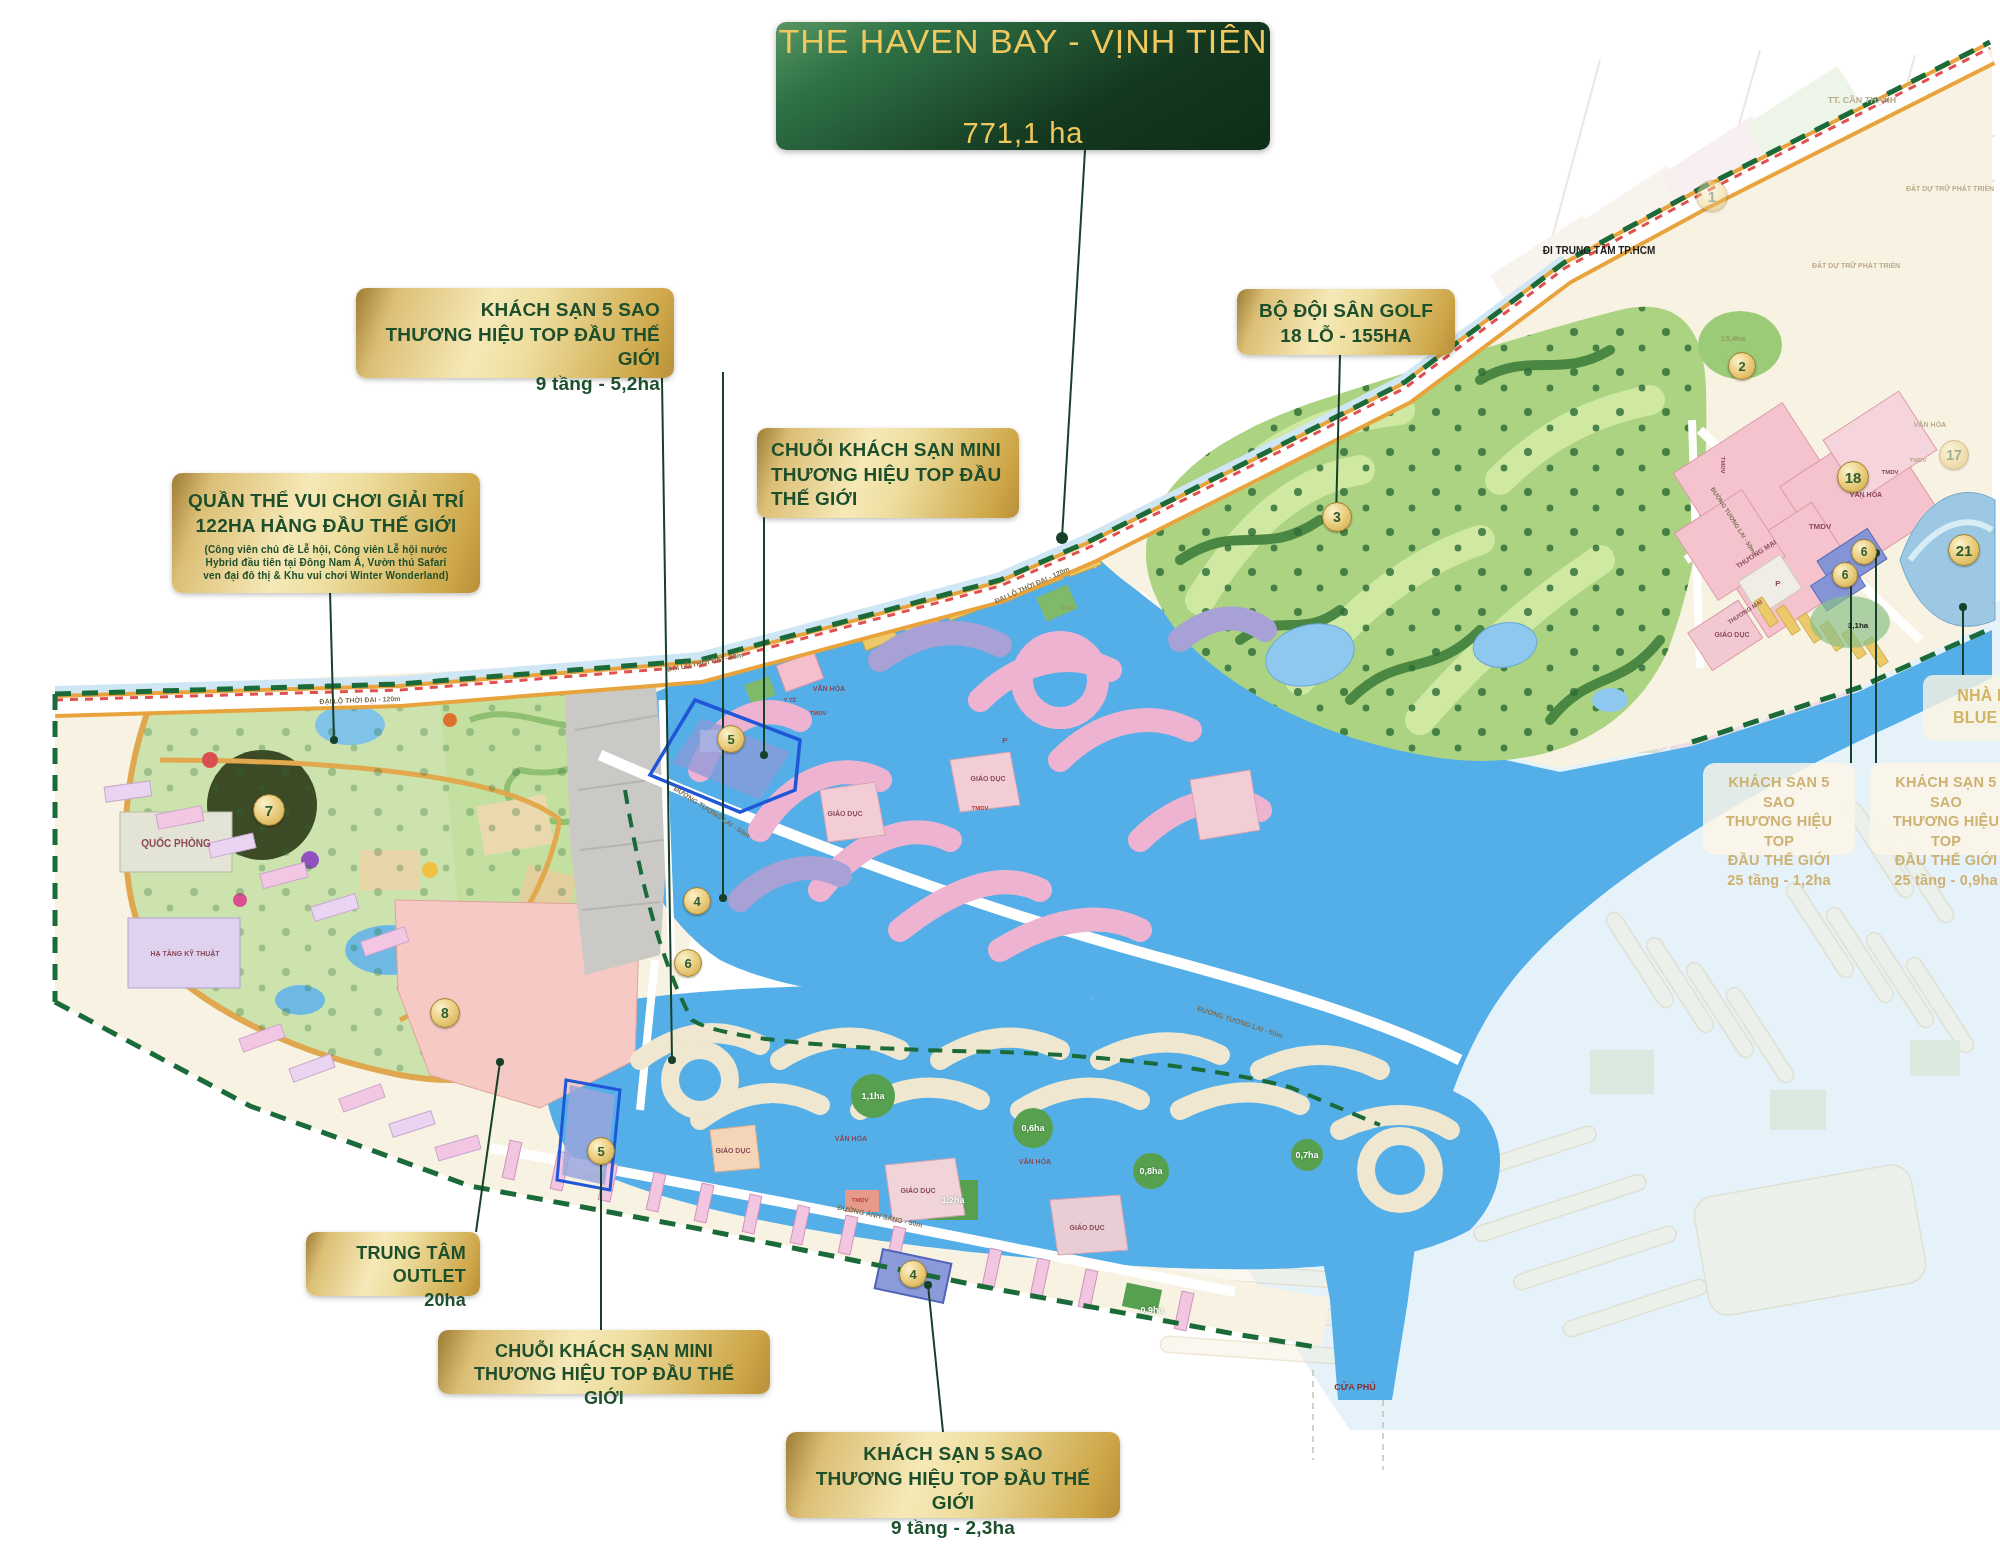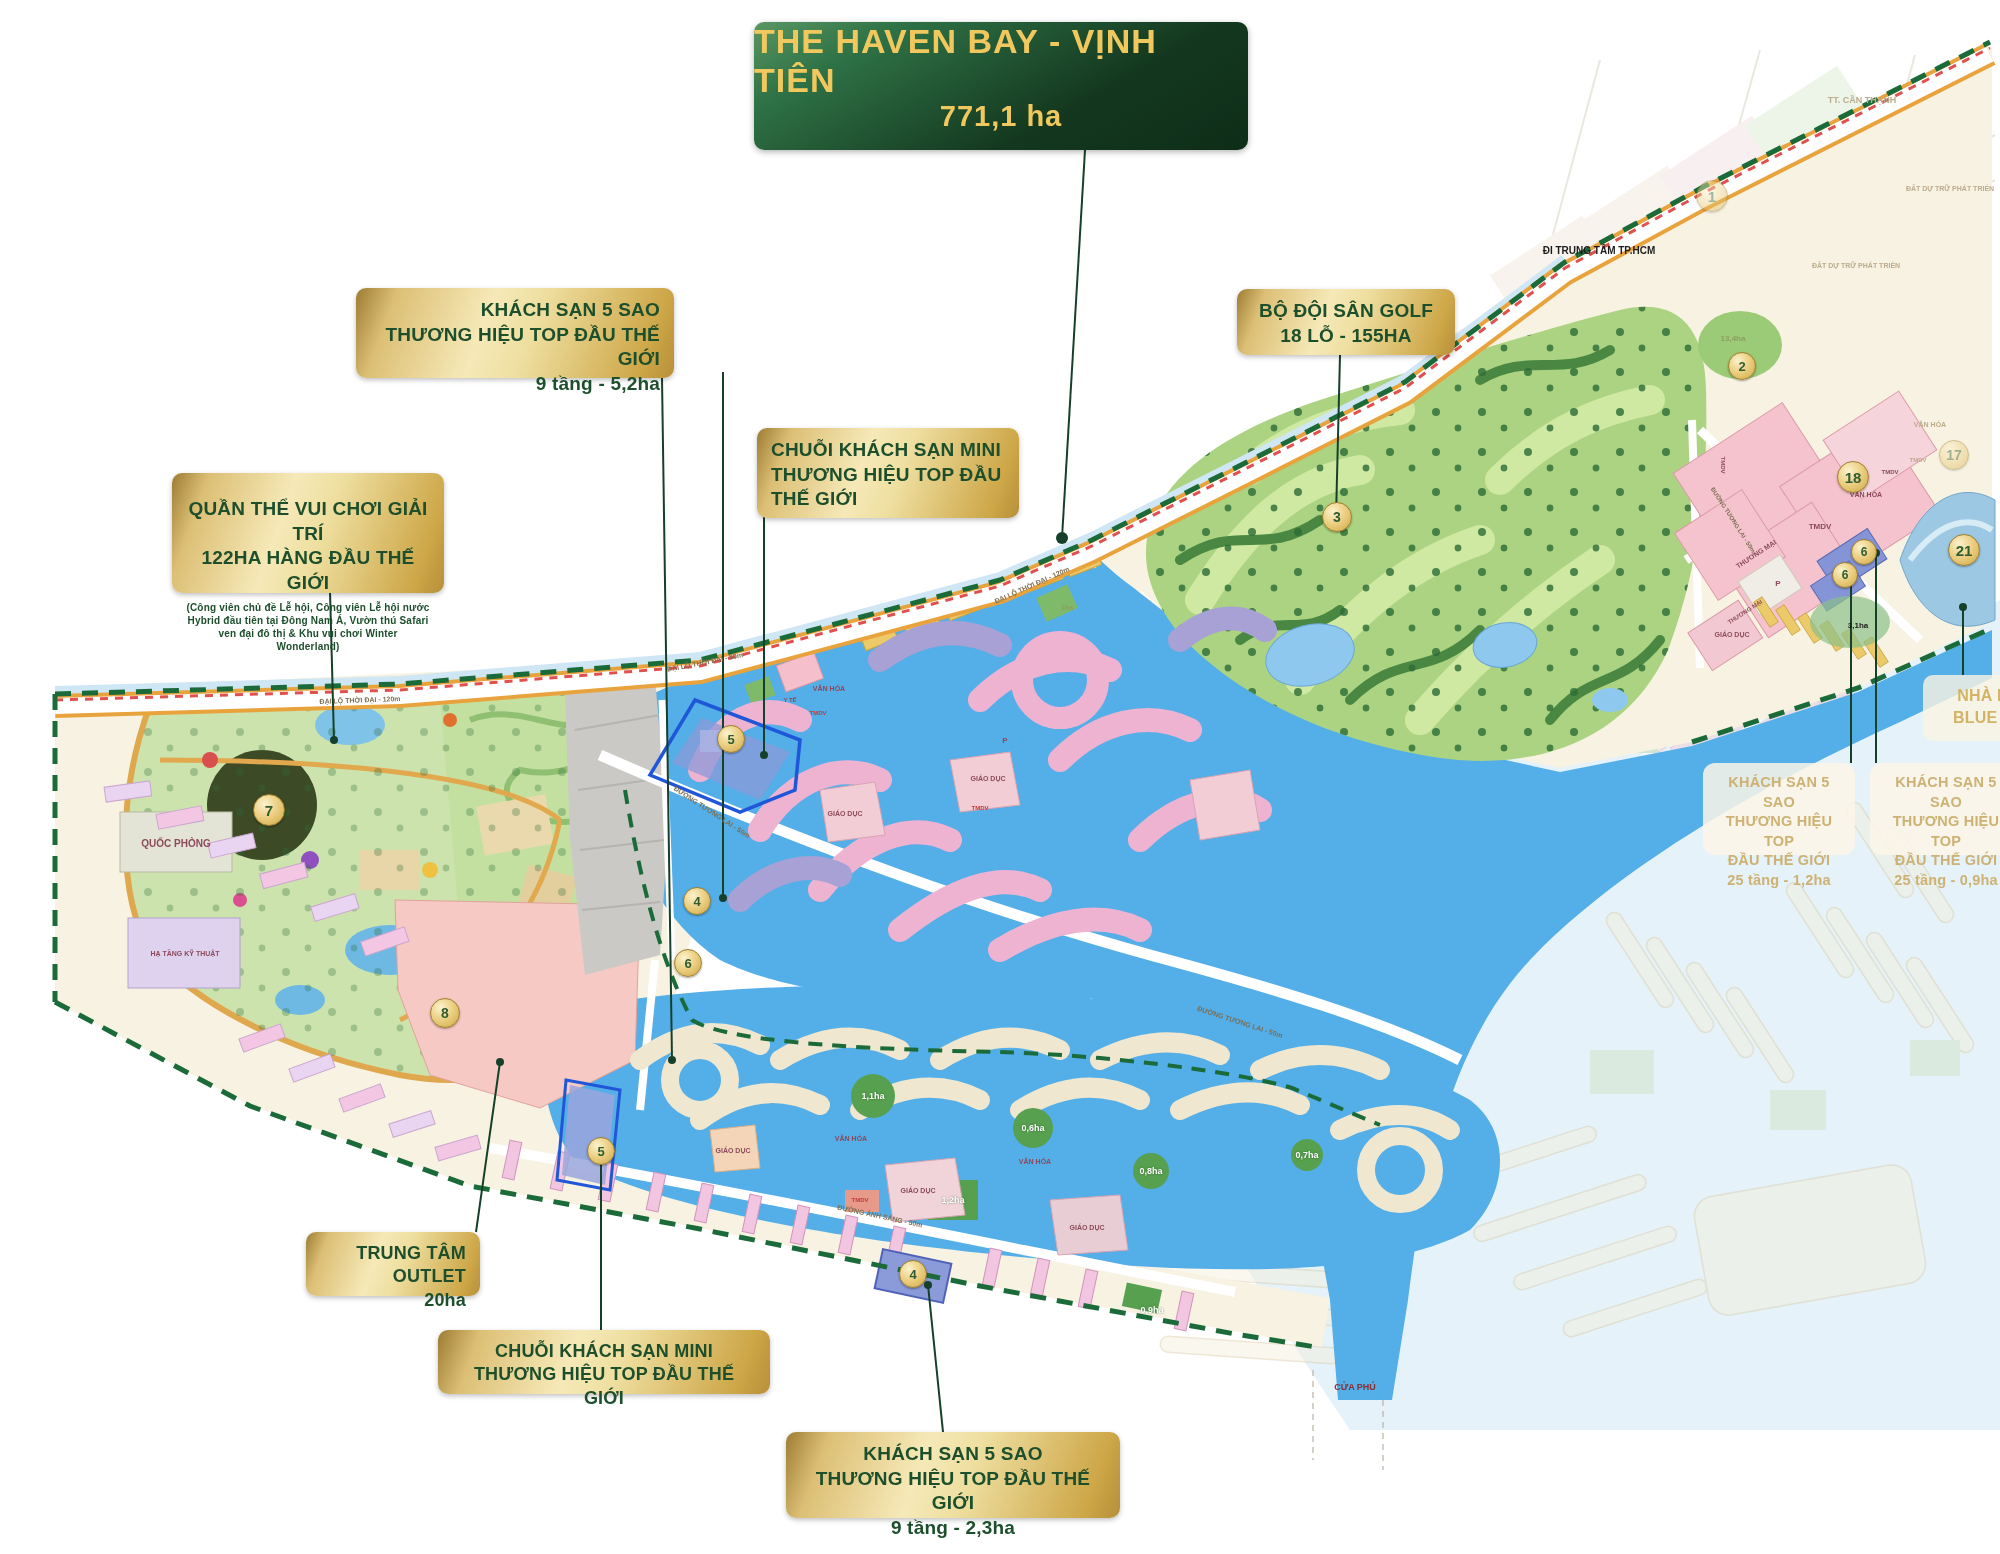--- a/index.html
+++ b/index.html
@@ -11,24 +11,24 @@
       background:linear-gradient(110deg,#9d7c33 0%,#dcbf75 12%,#f6e9b8 40%,#eede9f 55%,#cda647 90%,#b68f3a 100%);
       box-shadow:0 2px 5px rgba(0,0,0,.25);box-sizing:border-box;}
   .co.right{text-align:right}
   .co.center{text-align:center}
   .co .sm{font-size:10px;line-height:1.3;margin-top:5px;font-weight:bold}
   .co.faded{background:rgba(251,246,231,.85);color:#cdb273;box-shadow:none;
             font-size:14.5px;line-height:1.35;text-align:center;border-radius:12px}
   .co.goldtext{background:rgba(250,244,225,.8);color:#d3b464;box-shadow:none;
             font-size:16px;line-height:1.4;text-align:center}
   
-  .banner{position:absolute;left:754px;top:22px;width:494px;height:128px;border-radius:10px;
+  .banner{position:absolute;left:776px;top:22px;width:494px;height:128px;border-radius:10px;
       background:linear-gradient(150deg,#5a9663 0%,#2f7347 20%,#14381f 65%,#0e2d18 100%);
-      display:flex;flex-direction:column;align-items:center;justify-content:flex-start;
-      color:#f1c85e;font-weight:bold;letter-spacing:1px;box-shadow:0 2px 6px rgba(0,0,0,.3);}
+      display:flex;flex-direction:column;align-items:center;justify-content:space-between;
+      color:#f1c85e;font-weight:normal;letter-spacing:1px;box-shadow:0 2px 6px rgba(0,0,0,.3);}
   .banner .t1{font-size:34px}
   .banner .t2{font-size:29px;}
   
   .ml{position:absolute;font-weight:bold;white-space:nowrap;color:#8c4a5a;transform-origin:center;}
   .ml.road{color:#7d6f52}
   .ml.dark{color:#1c1c1c}
   .ml.faded{color:#bcab8c}
   .ml.zone{color:#8c4a5a}
   .ml.zone-red{color:#c23a3a}
   .ml.ha{color:#fff;text-shadow:0 0 2px rgba(0,60,0,.6)}
@@ -405,21 +405,21 @@
   <div>BỘ ĐỘI SÂN GOLF</div>
   <div>18 LỖ - 155HA</div>
 </div>
 
 <div class="co" style="left:757px;top:428px;width:262px;height:90px">
   <div>CHUỖI KHÁCH SẠN MINI</div>
   <div>THƯƠNG HIỆU TOP ĐẦU</div>
   <div>THẾ GIỚI</div>
 </div>
 
-<div class="co center" style="left:172px;top:473px;width:272px;height:120px;padding-top:24px">
+<div class="co center" style="left:172px;top:473px;width:308px;height:120px;padding-top:16px">
   <div>QUẦN THỂ VUI CHƠI GIẢI TRÍ</div>
   <div>122HA HÀNG ĐẦU THẾ GIỚI</div>
   <div class="sm">
     <div>(Công viên chủ đề Lễ hội, Công viên Lễ hội nước</div>
     <div>Hybrid đầu tiên tại Đông Nam Á, Vườn thú Safari</div>
     <div>ven đại đô thị &amp; Khu vui chơi Winter Wonderland)</div>
   </div>
 </div>
 
 <div class="co right" style="left:306px;top:1232px;width:174px;height:64px;font-size:18px">

